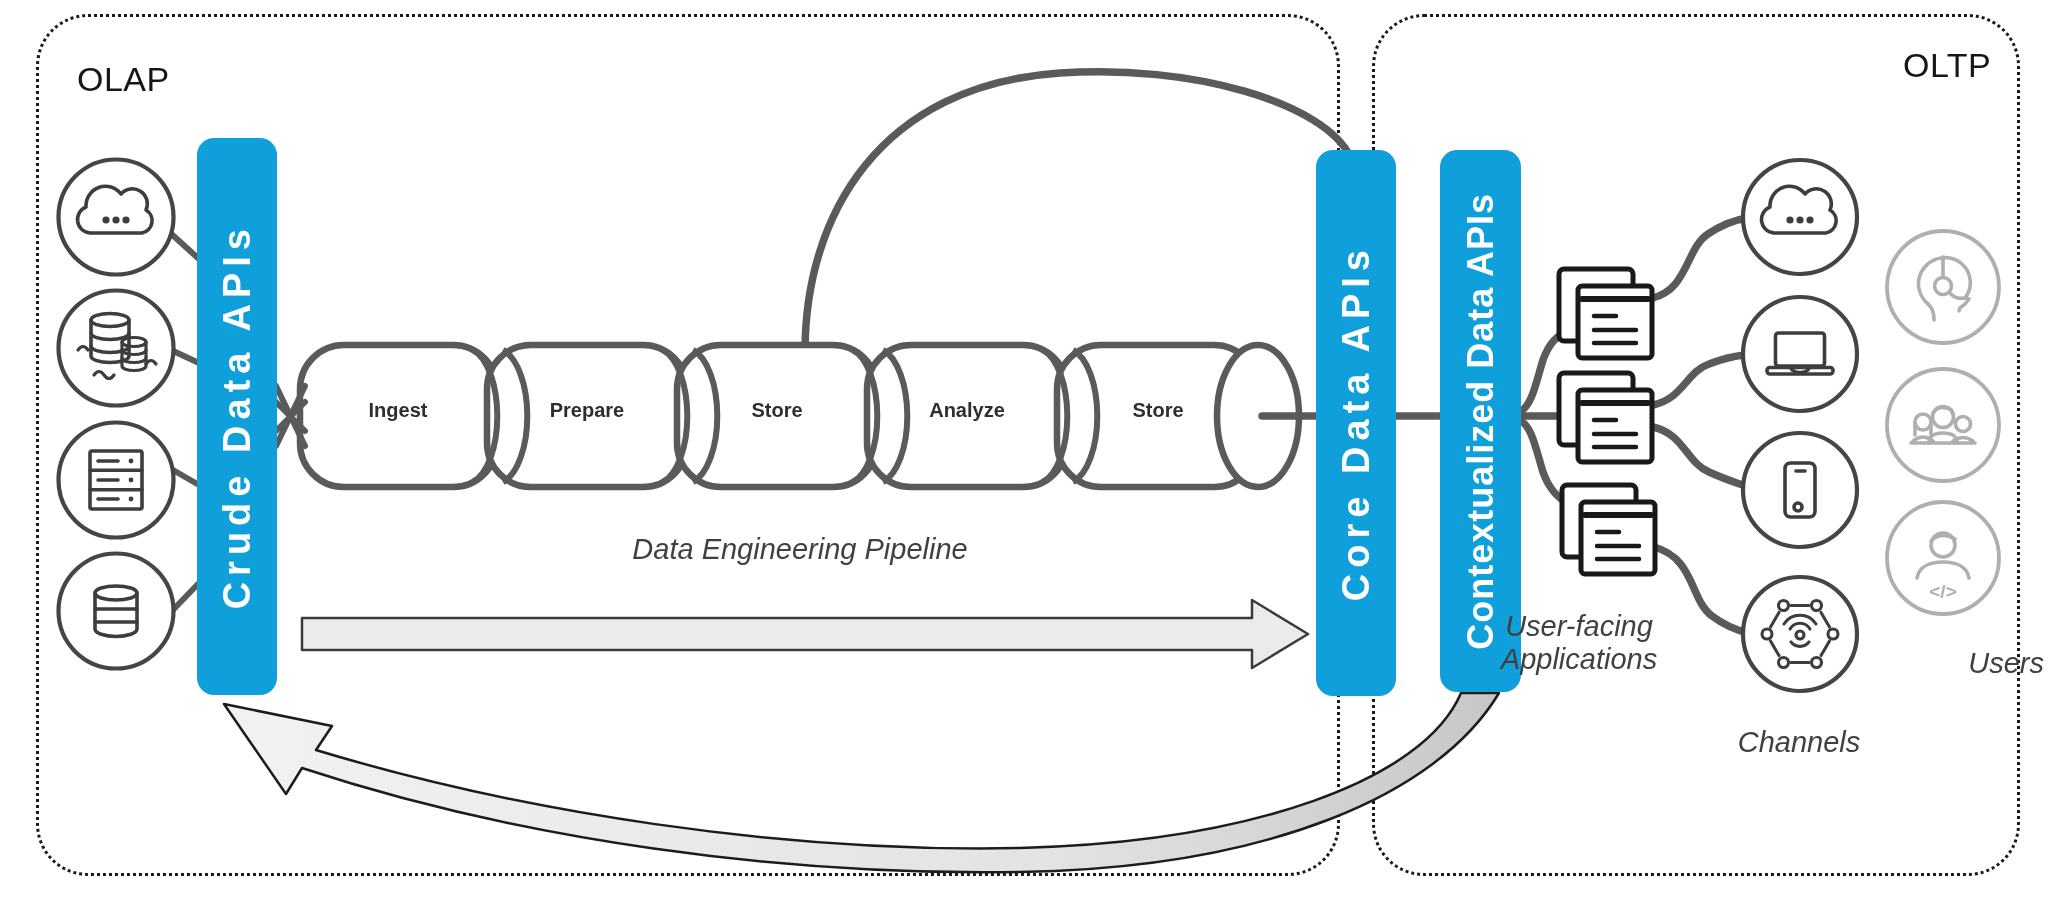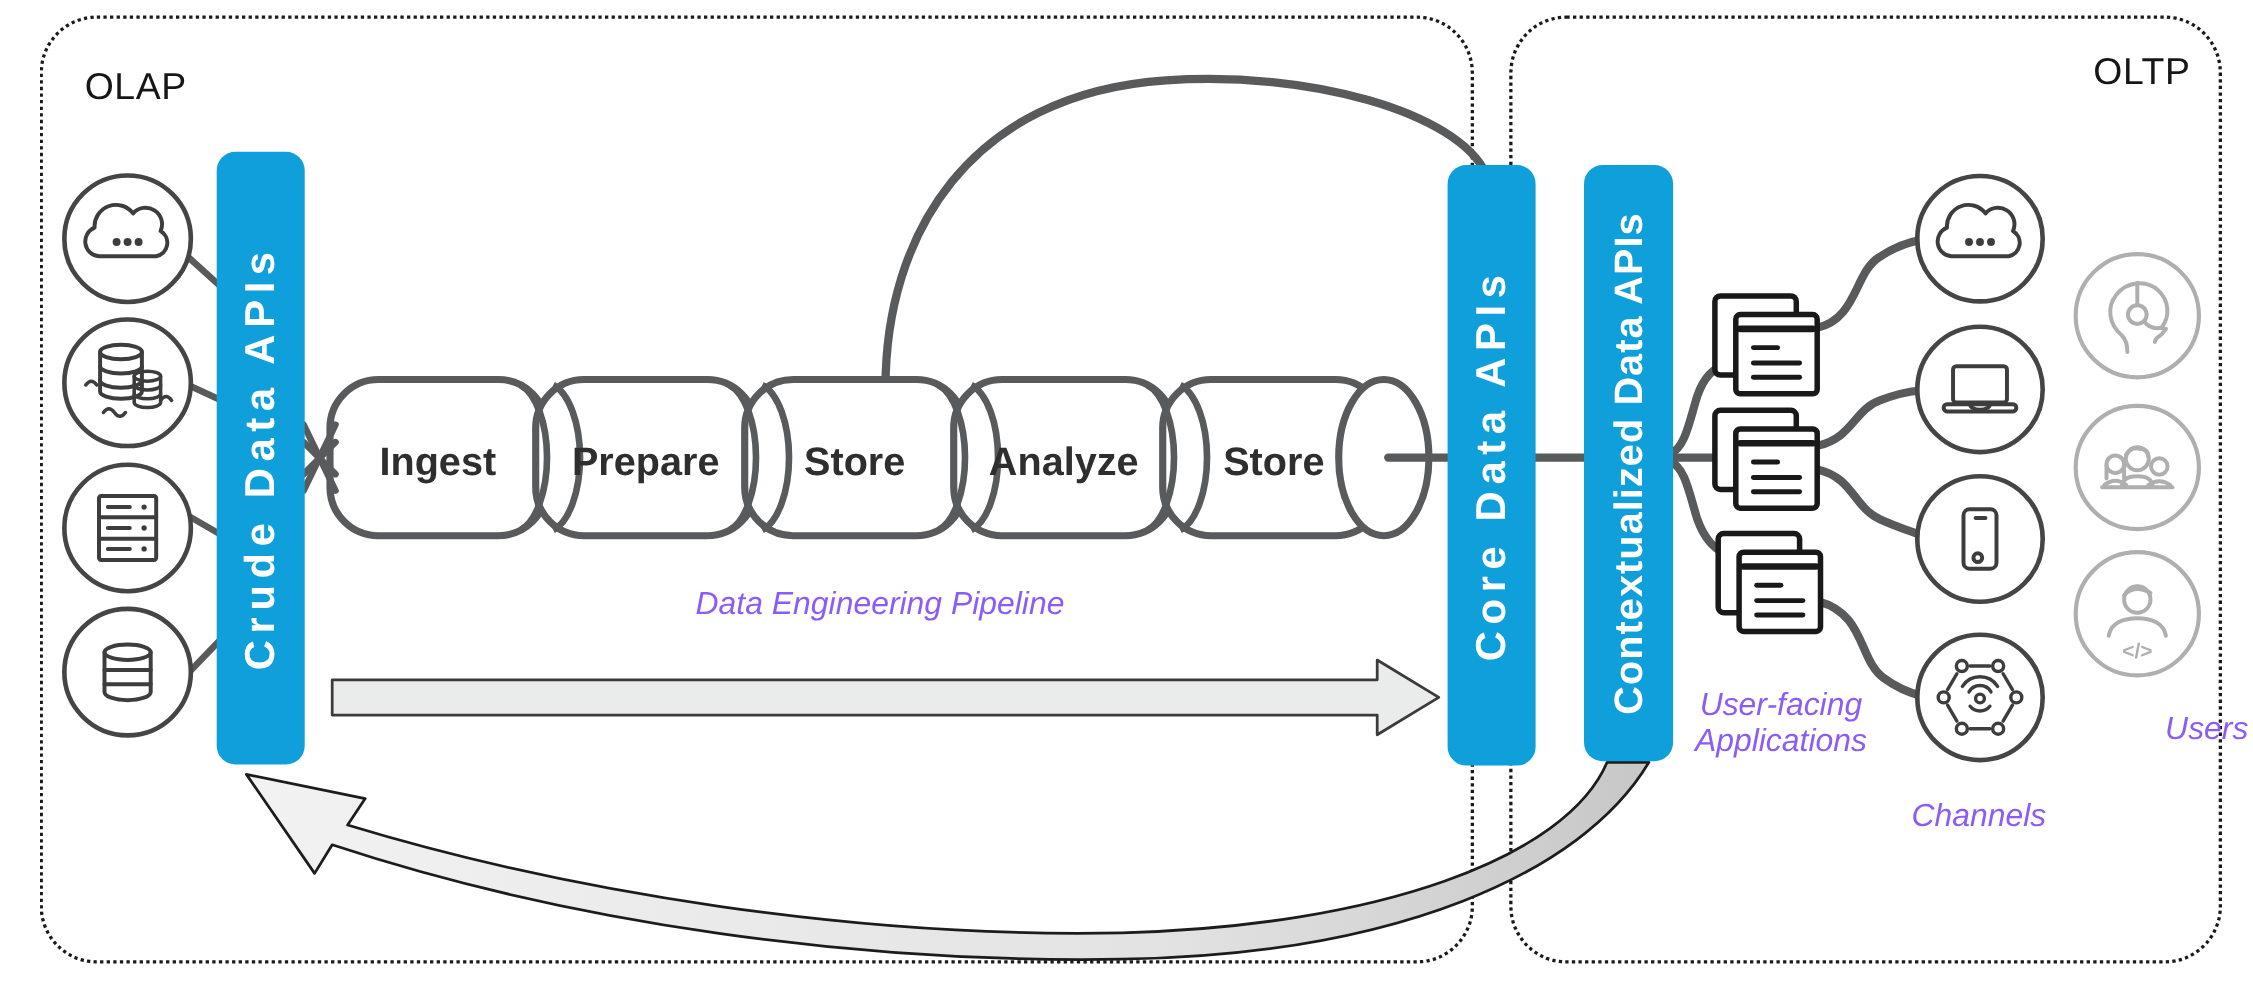--- a/index.html
+++ b/index.html
@@ -23,26 +23,26 @@
            display:flex;align-items:center;justify-content:center;}
   .api-bar span{writing-mode:vertical-rl;transform:rotate(180deg);
                 color:#fff;font-weight:bold;white-space:nowrap;}
   #bar-crude{left:197px;top:138px;width:80px;height:557px;}
   #bar-crude span{font-size:38px;letter-spacing:6px;}
   #bar-core{left:1316px;top:150px;width:80px;height:546px;}
   #bar-core span{font-size:38px;letter-spacing:6px;}
   #bar-ctx{left:1440px;top:150px;width:81px;height:542px;}
   #bar-ctx span{font-size:36px;letter-spacing:1px;}
   .stage-label{position:absolute;width:160px;top:399px;text-align:center;
-               font-size:36px;font-weight:bold;color:#2e2e2e;}
-  .caption{position:absolute;font-style:italic;font-size:29px;color:#8b5cf6;
+               font-size:20px;font-weight:bold;color:#2e2e2e;}
+  .caption{position:absolute;font-style:italic;font-size:29px;color:#404040;
            text-align:center;line-height:33px;}
   #cap-pipeline{left:600px;top:533px;width:400px;}
   #cap-sources{left:56px;top:686px;width:120px;}
-  #cap-apps{left:1514px;top:610px;width:210px;margin-top:15px;}
+  #cap-apps{left:1474px;top:610px;width:210px;}
   #cap-channels{left:1699px;top:726px;width:200px;}
   #cap-users{left:1844px;top:647px;width:200px;text-align:right;}
   
   .ln{stroke:var(--line);stroke-width:7.5;fill:none;stroke-linecap:round;}
   .ln-thin{stroke:var(--line);stroke-width:6;fill:none;stroke-linecap:round;}
   .pipe{fill:#fff;stroke:var(--line);stroke-width:6.5;}
   .collar{fill:none;stroke:var(--line);stroke-width:6;}
   .circ{fill:#fff;stroke:#454545;stroke-width:4.2;}
   .circ-lt{fill:#fff;stroke:var(--lt);stroke-width:3.8;}
   .ic{fill:none;stroke:var(--icon);stroke-width:3.6;stroke-linecap:round;stroke-linejoin:round;}

